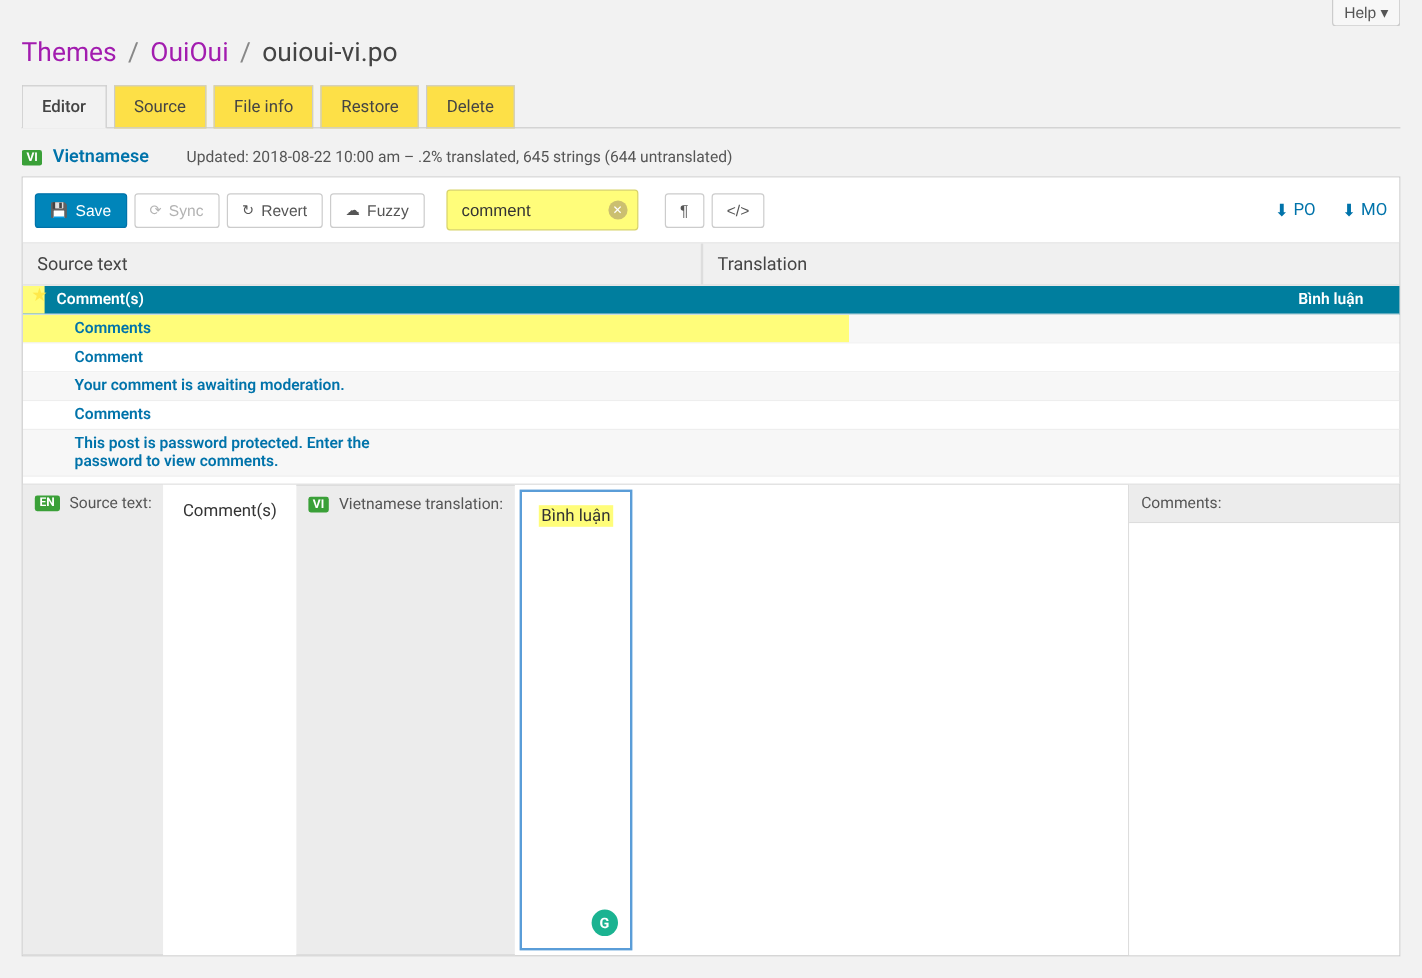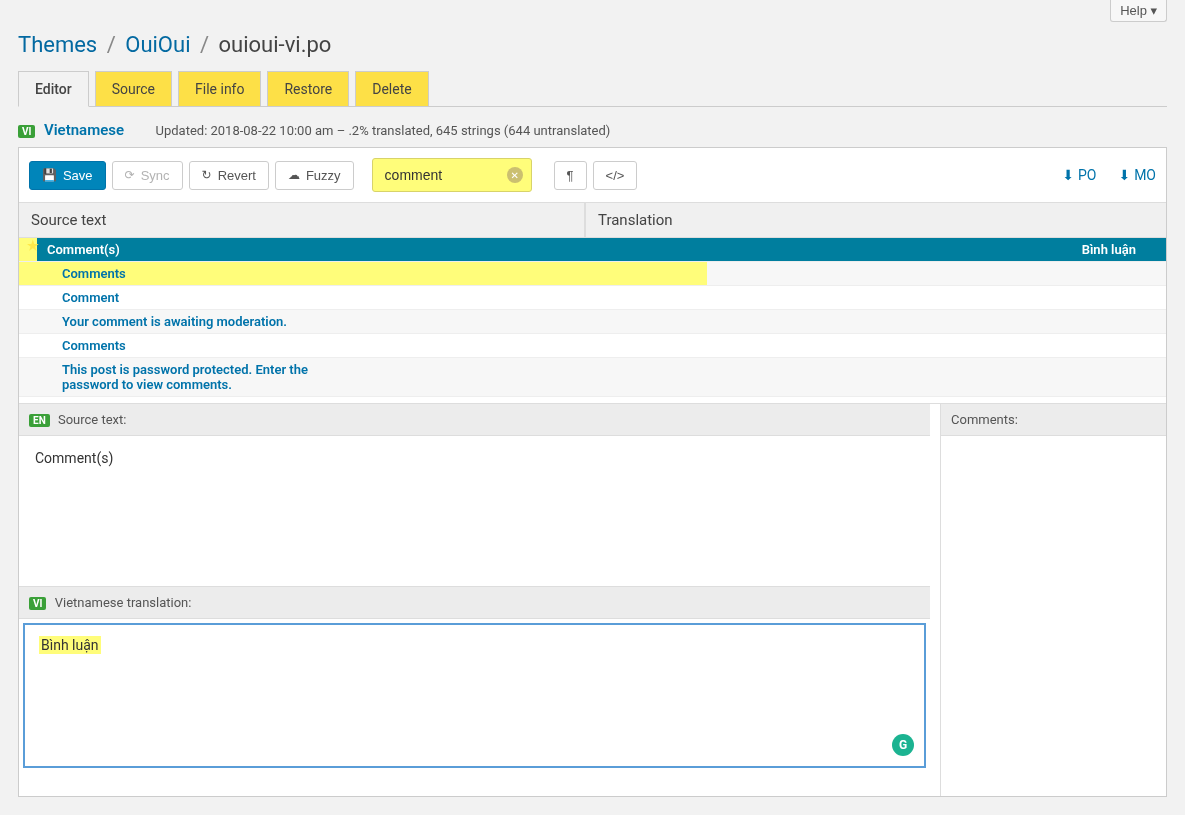--- a/index.html
+++ b/index.html
@@ -13,21 +13,21 @@
   .topbar { display:flex; justify-content:flex-end; padding: 0; }
   .help-btn {
     border:1px solid #ccc; background:#f7f7f7; padding:3px 9px;
     font-size:13px; color:#555; border-radius:0 0 3px 3px; border-top:none;
     cursor:pointer;
   }
   .breadcrumbs {
     font-size: 22px; font-weight: 400; padding: 10px 0 14px 0;
     color:#444;
   }
-  .breadcrumbs a { color:#0369a1; text-decoration:none; }
+  .breadcrumbs a { color:#a21caf; text-decoration:none; }
   .breadcrumbs .sep { color:#888; margin:0 4px; }
   .tabs { display:flex; gap:0; border-bottom:1px solid #ccc;text-align:right; }
   .tab {
     padding:9px 16px; border:1px solid #ccc; background:#fde047;
     margin-right:6px; margin-bottom:-1px; cursor:pointer; font-size:14px;
     border-radius:0;
   }
   .tab.active { background:#f2f2f2; border-bottom-color:#f2f2f2; font-weight:500; }
   .status-line { padding:14px 0 8px 0; font-size:14px; color:#444; }
   .lang-badge {
@@ -76,21 +76,21 @@
   .row:nth-child(odd){background:#fff;}
   .row:nth-child(even){background:#f7f7f7;}
   .row .cell { padding:4px 12px 4px 28px; }
   .row .cell:first-child { flex:0 0 300px;margin-left:15px; }
   .row .cell.trans { flex:1; text-align:right; padding-right:30px;}
   .row.selected { background:#007e9e; color:#fff; }
   .row.selected .cell { color:#fff; }
   .row.selected .star { color:#ffe94a; position:absolute; left:8px;}
   .row.selected { position:relative; }
   .panels { display:flex; gap:10px; padding:0; border-top:1px solid #ddd;}
-  .panel-left { flex:1; display:flex; flex-direction:column;}
+  .panel-left { flex:1; display:flex; flex-direction:row;}
   .panel-right { flex:0 0 226px; border-left:1px solid #ddd;}
   .panel-head {
     background:#ececec; padding:8px 10px; font-size:13px; color:#555;
     border-bottom:1px solid #ddd;
   }
   .source-box { padding:14px 16px; min-height:150px; font-size:14px; color:#333; background:#fff;}
   .trans-head { border-top:1px solid #ddd;}
   .trans-box {
     border:2px solid #5a9dd8; margin:4px; min-height:145px;
     padding:12px 14px; font-size:14px; color:#333; position:relative; background:#fff;

